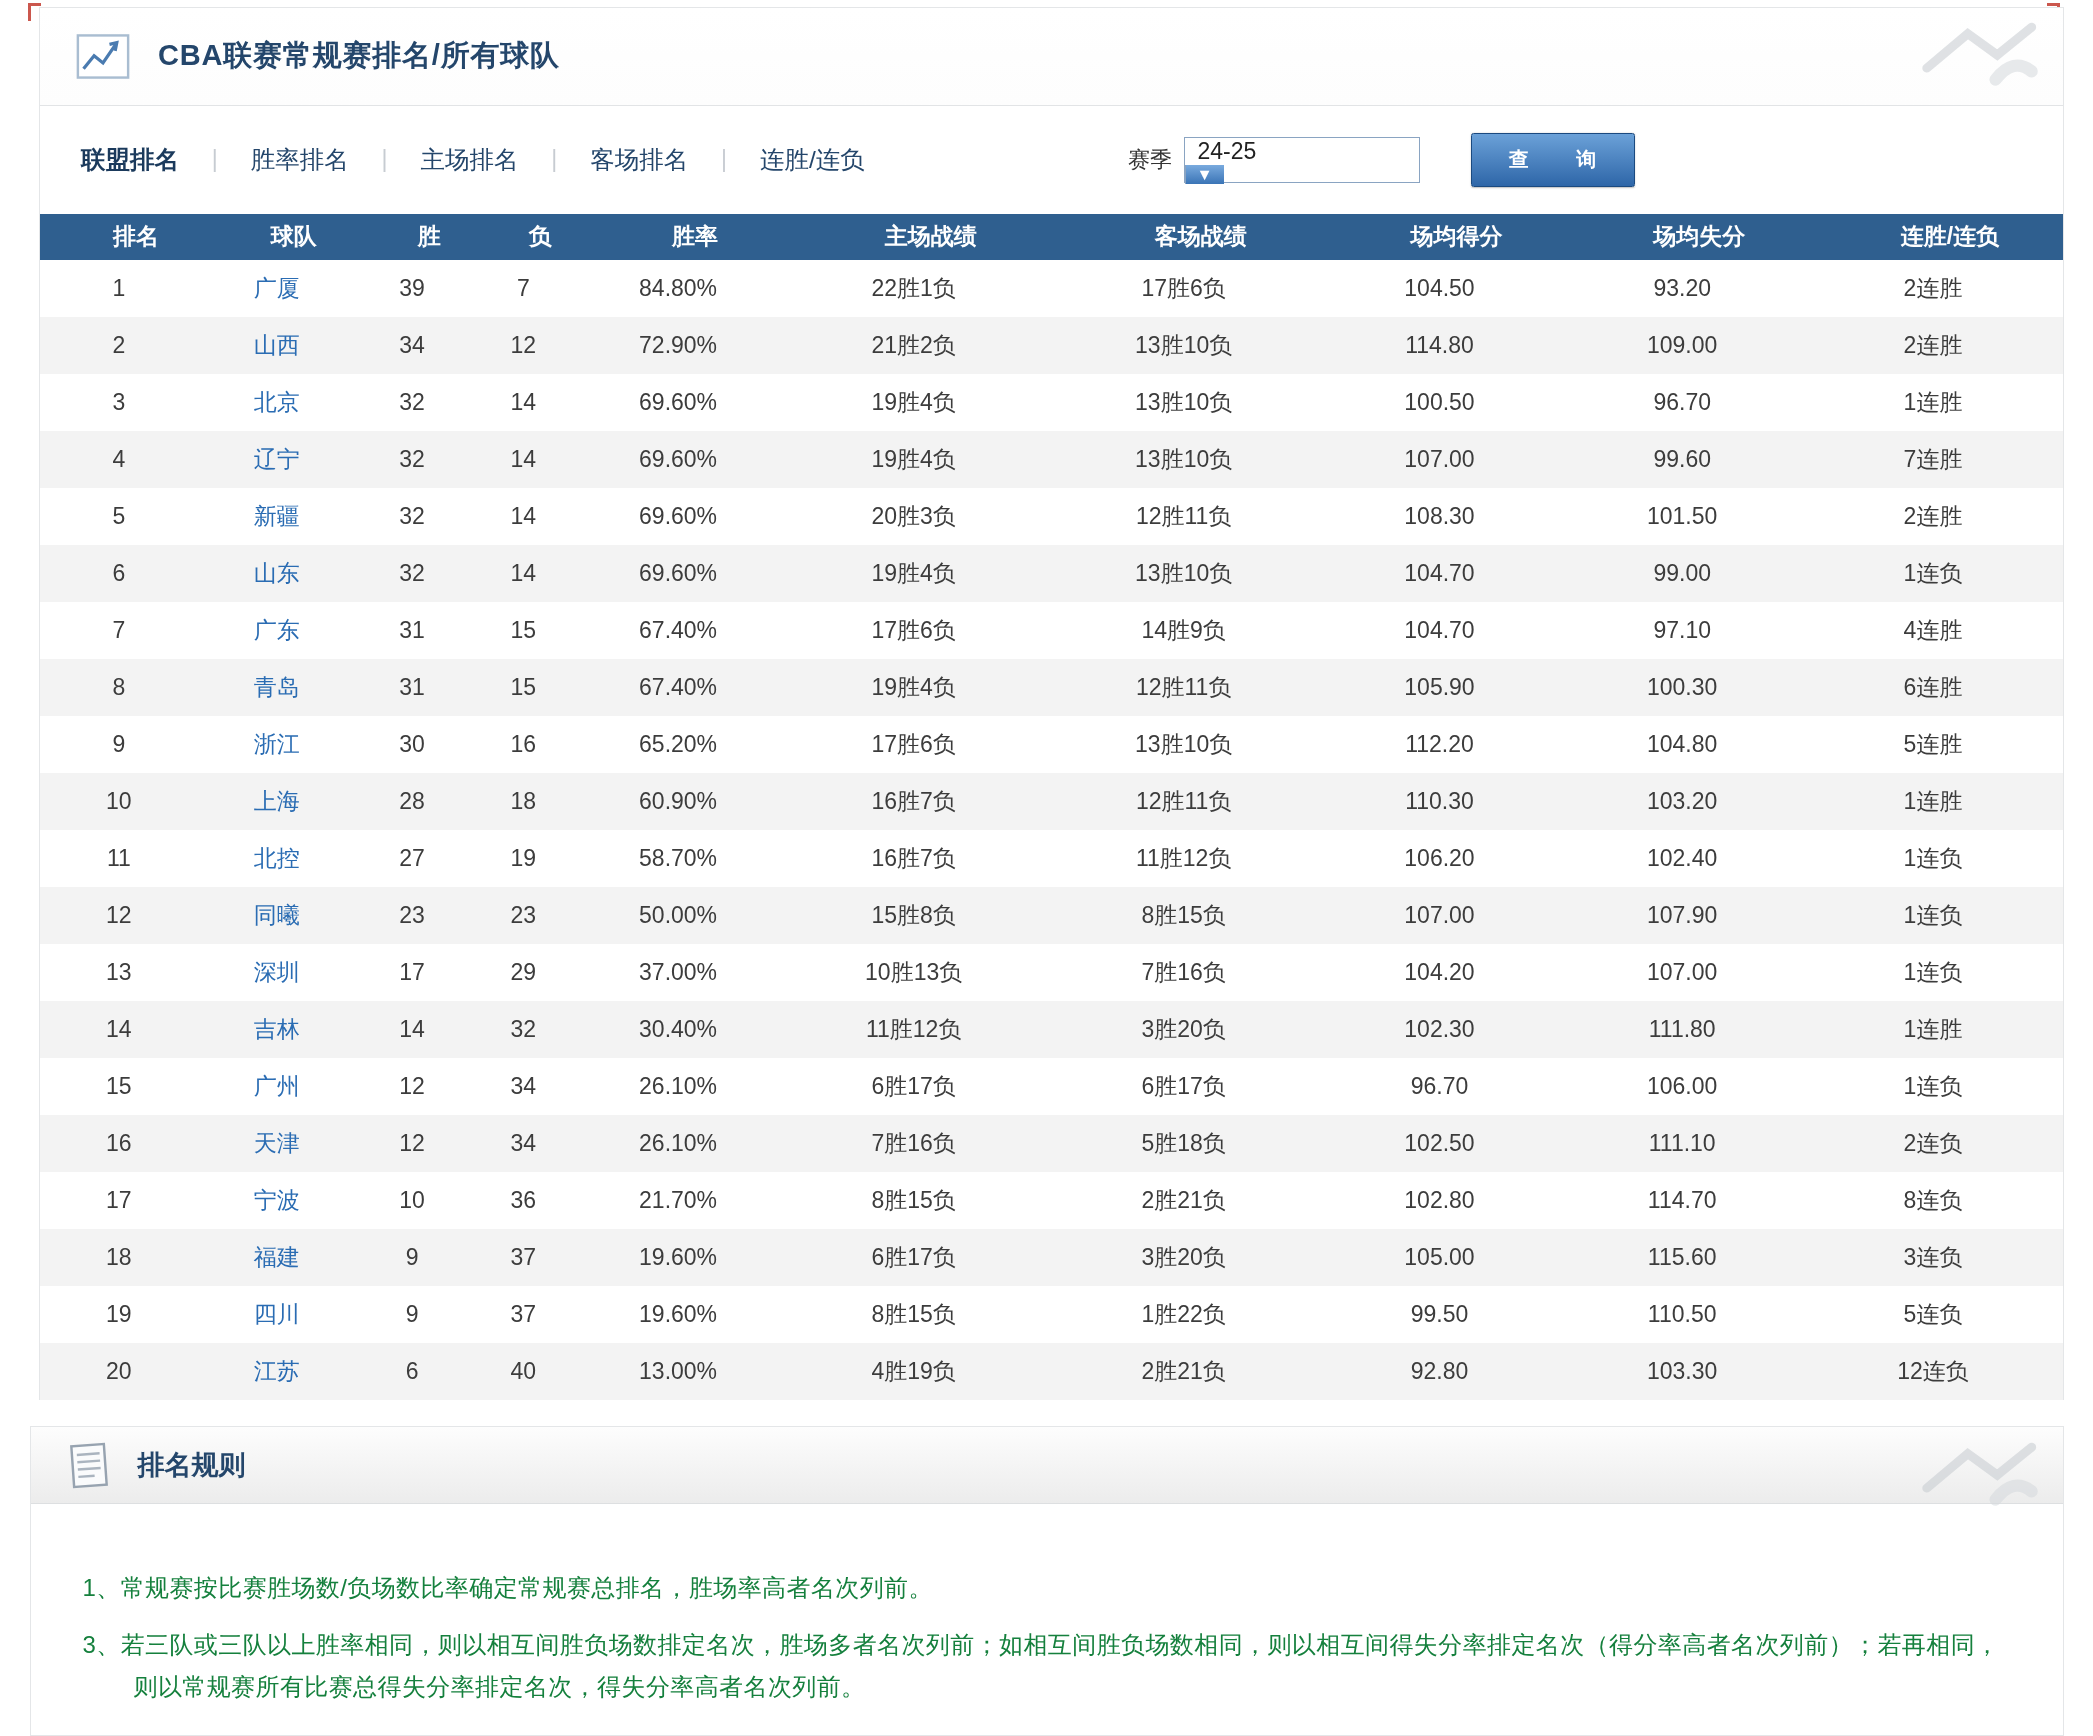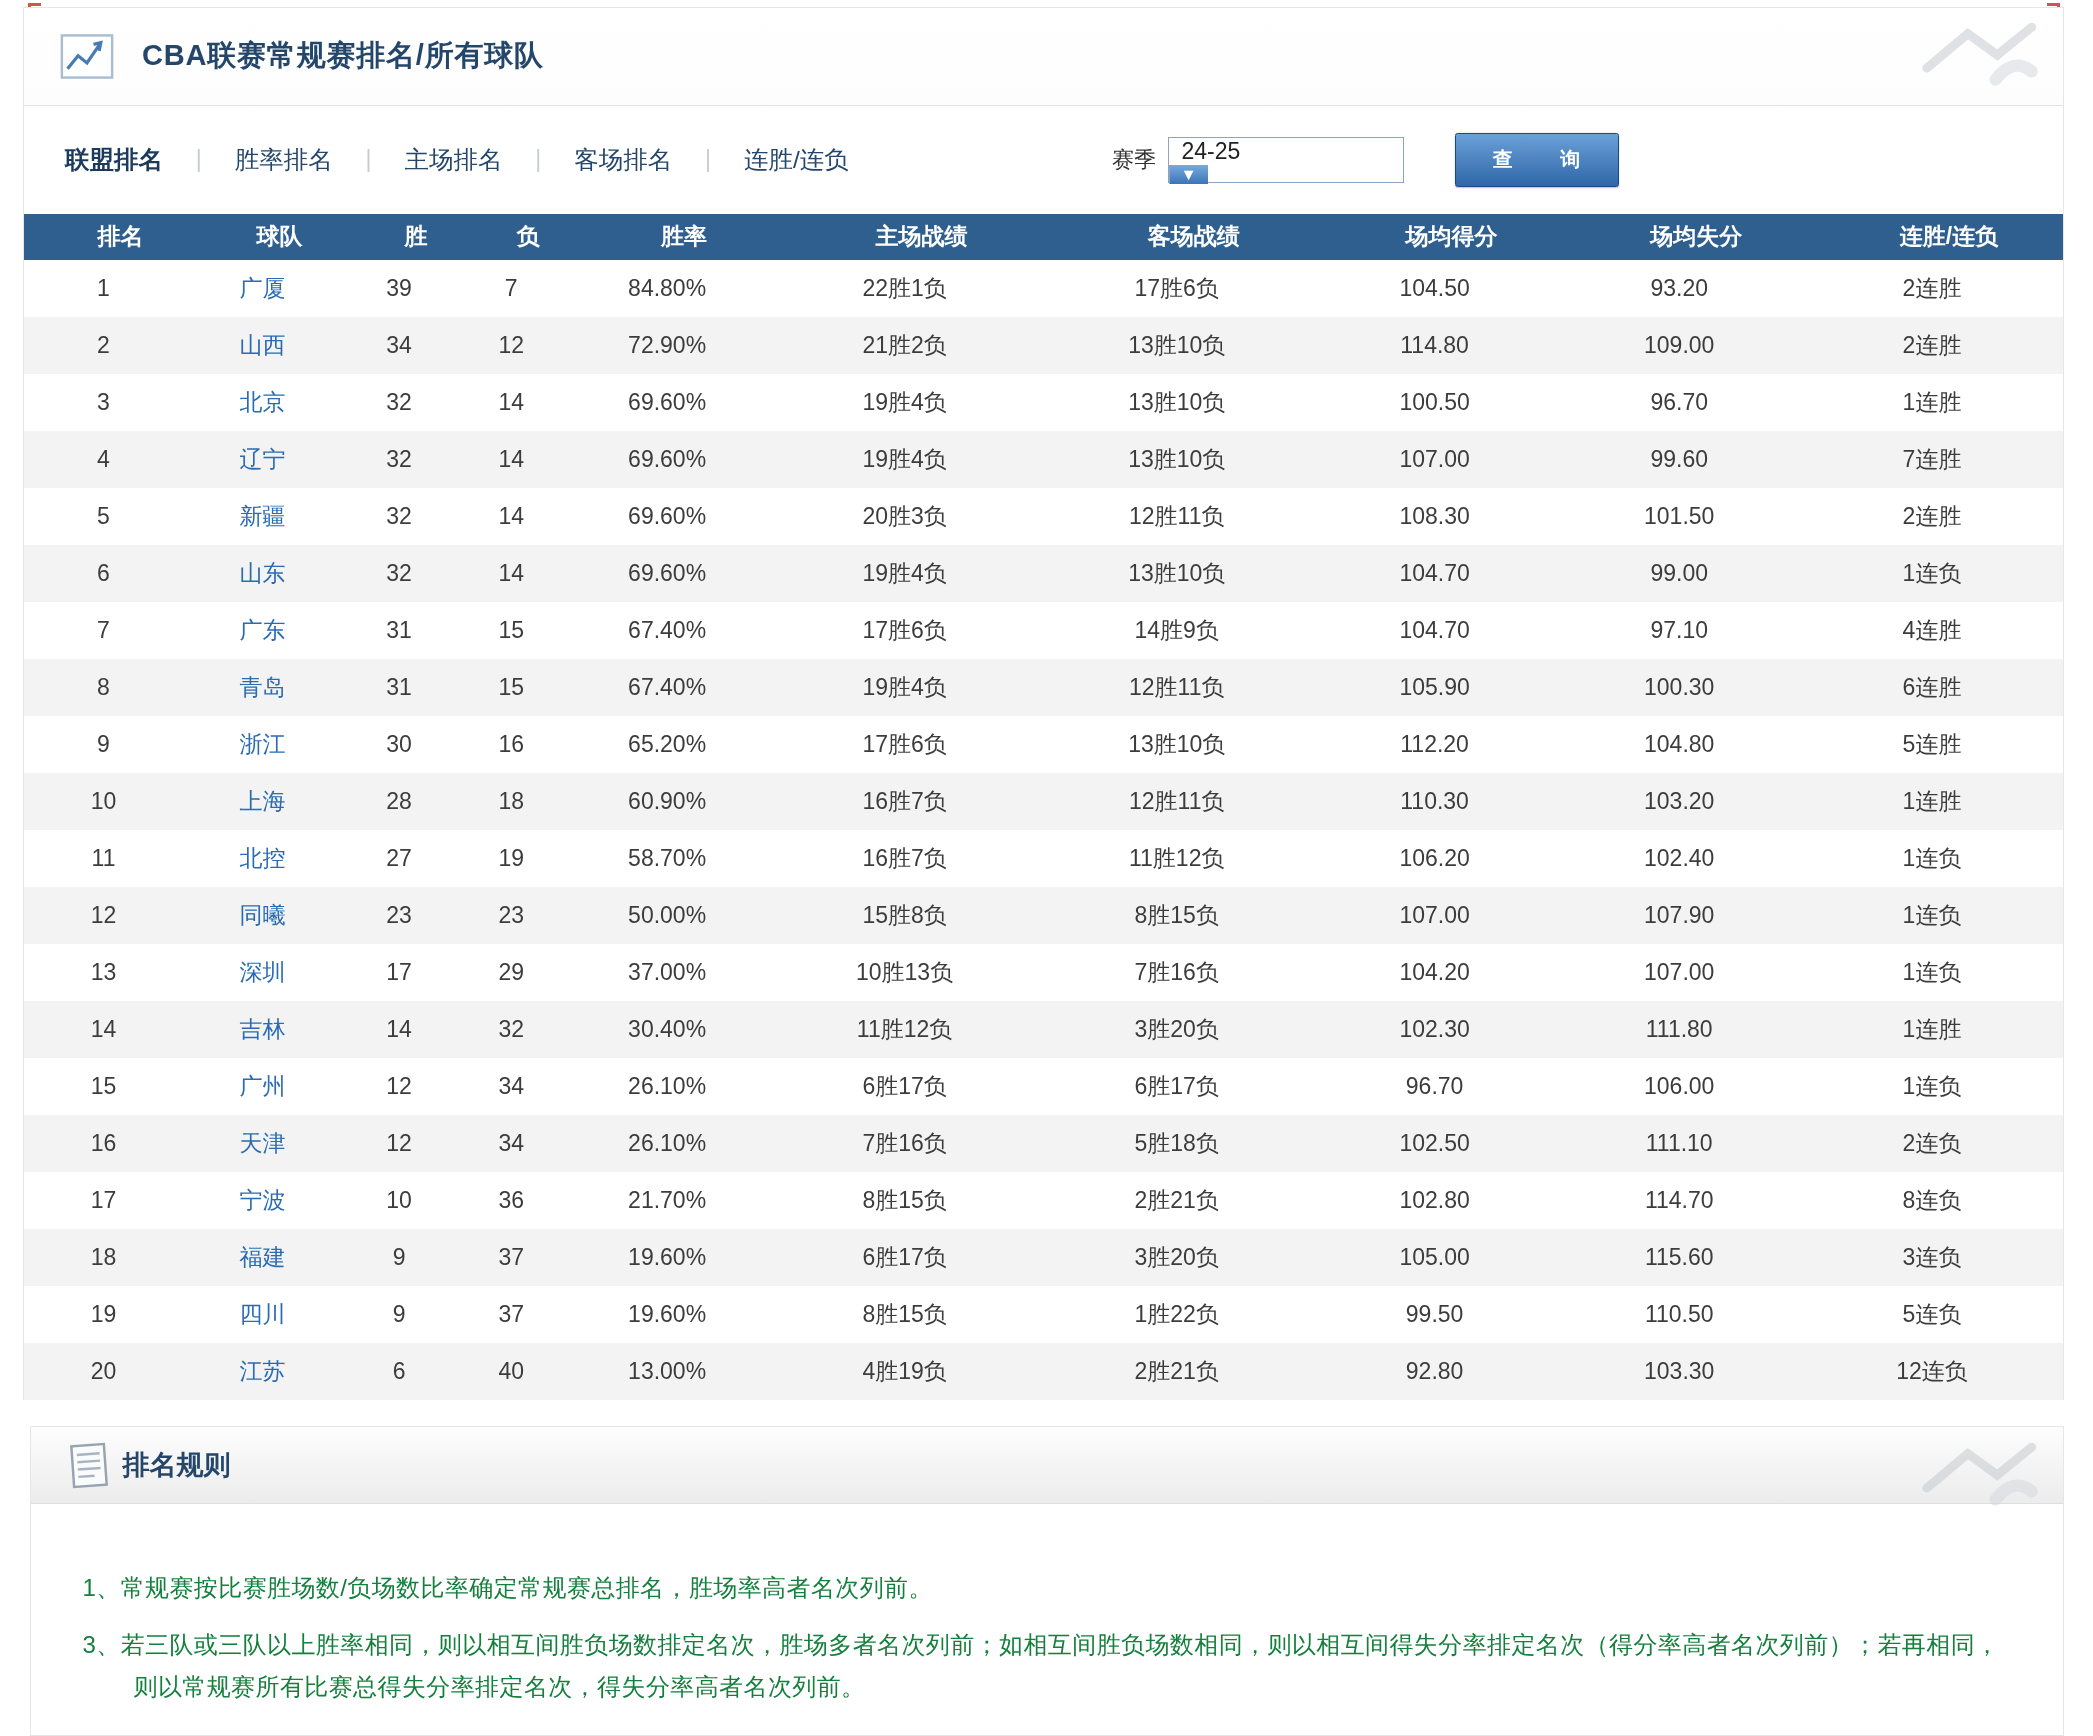--- a/index.html
+++ b/index.html
@@ -10,21 +10,21 @@
     color:#333;
     position:relative;
     overflow:hidden;
   }
   
   .corner-mark { position:absolute; top:2.5px; width:13px; height:18px; border-left:3.3px solid #c23a2e; border-top:3.3px solid #c23a2e; opacity:.85; }
   .corner-mark.left { left:28px; }
   .corner-mark.right { right:33px; transform:scaleX(-1); }
 
   .top-panel {
-    position:absolute; left:23px; right:29.5px; top:6.5px;
+    position:absolute; left:39px; right:29.5px; top:6.5px;
     border:0.8px solid #e4e6e8; border-bottom:none; background:#404040;
   }
   .title-bar {
     height:98px; display:flex; align-items:center;
     border-bottom:0.8px solid #e2e4e6; position:relative;
     background:linear-gradient(#ffffff,#fdfdfd);
     padding-left:36px;
   }
   .icon-box { width:54px; height:47px; margin-right:28px; }
   .page-title {
@@ -87,21 +87,21 @@
 
   .rules-panel {
     position:absolute; left:29.5px; right:29.5px; top:1426px; bottom:0;
     border:0.8px solid #e4e6e8; background:#fff;
   }
   .rules-header {
     height:77px; display:flex; align-items:center; padding-left:36px;
     background:linear-gradient(#fdfdfd,#ececec);
     border-bottom:0.8px solid #dddfe1; position:relative;
   }
-  .rules-title { font-size:27px; font-weight:bold; color:#24466b; margin-left:12px; }
+  .rules-title { font-size:27px; font-weight:bold; color:#24466b; margin-left:27px; }
   .rules-body { padding:47px 52px 24.5px 52px; }
   .rule {
     font-size:24px; color:#15803d; line-height:1.72;
     padding-left:51px; text-indent:-51px; margin-bottom:8.2px;
     letter-spacing:0.4px;
     margin-top:16px;
   }
 </style>
 </head>
 <body>

